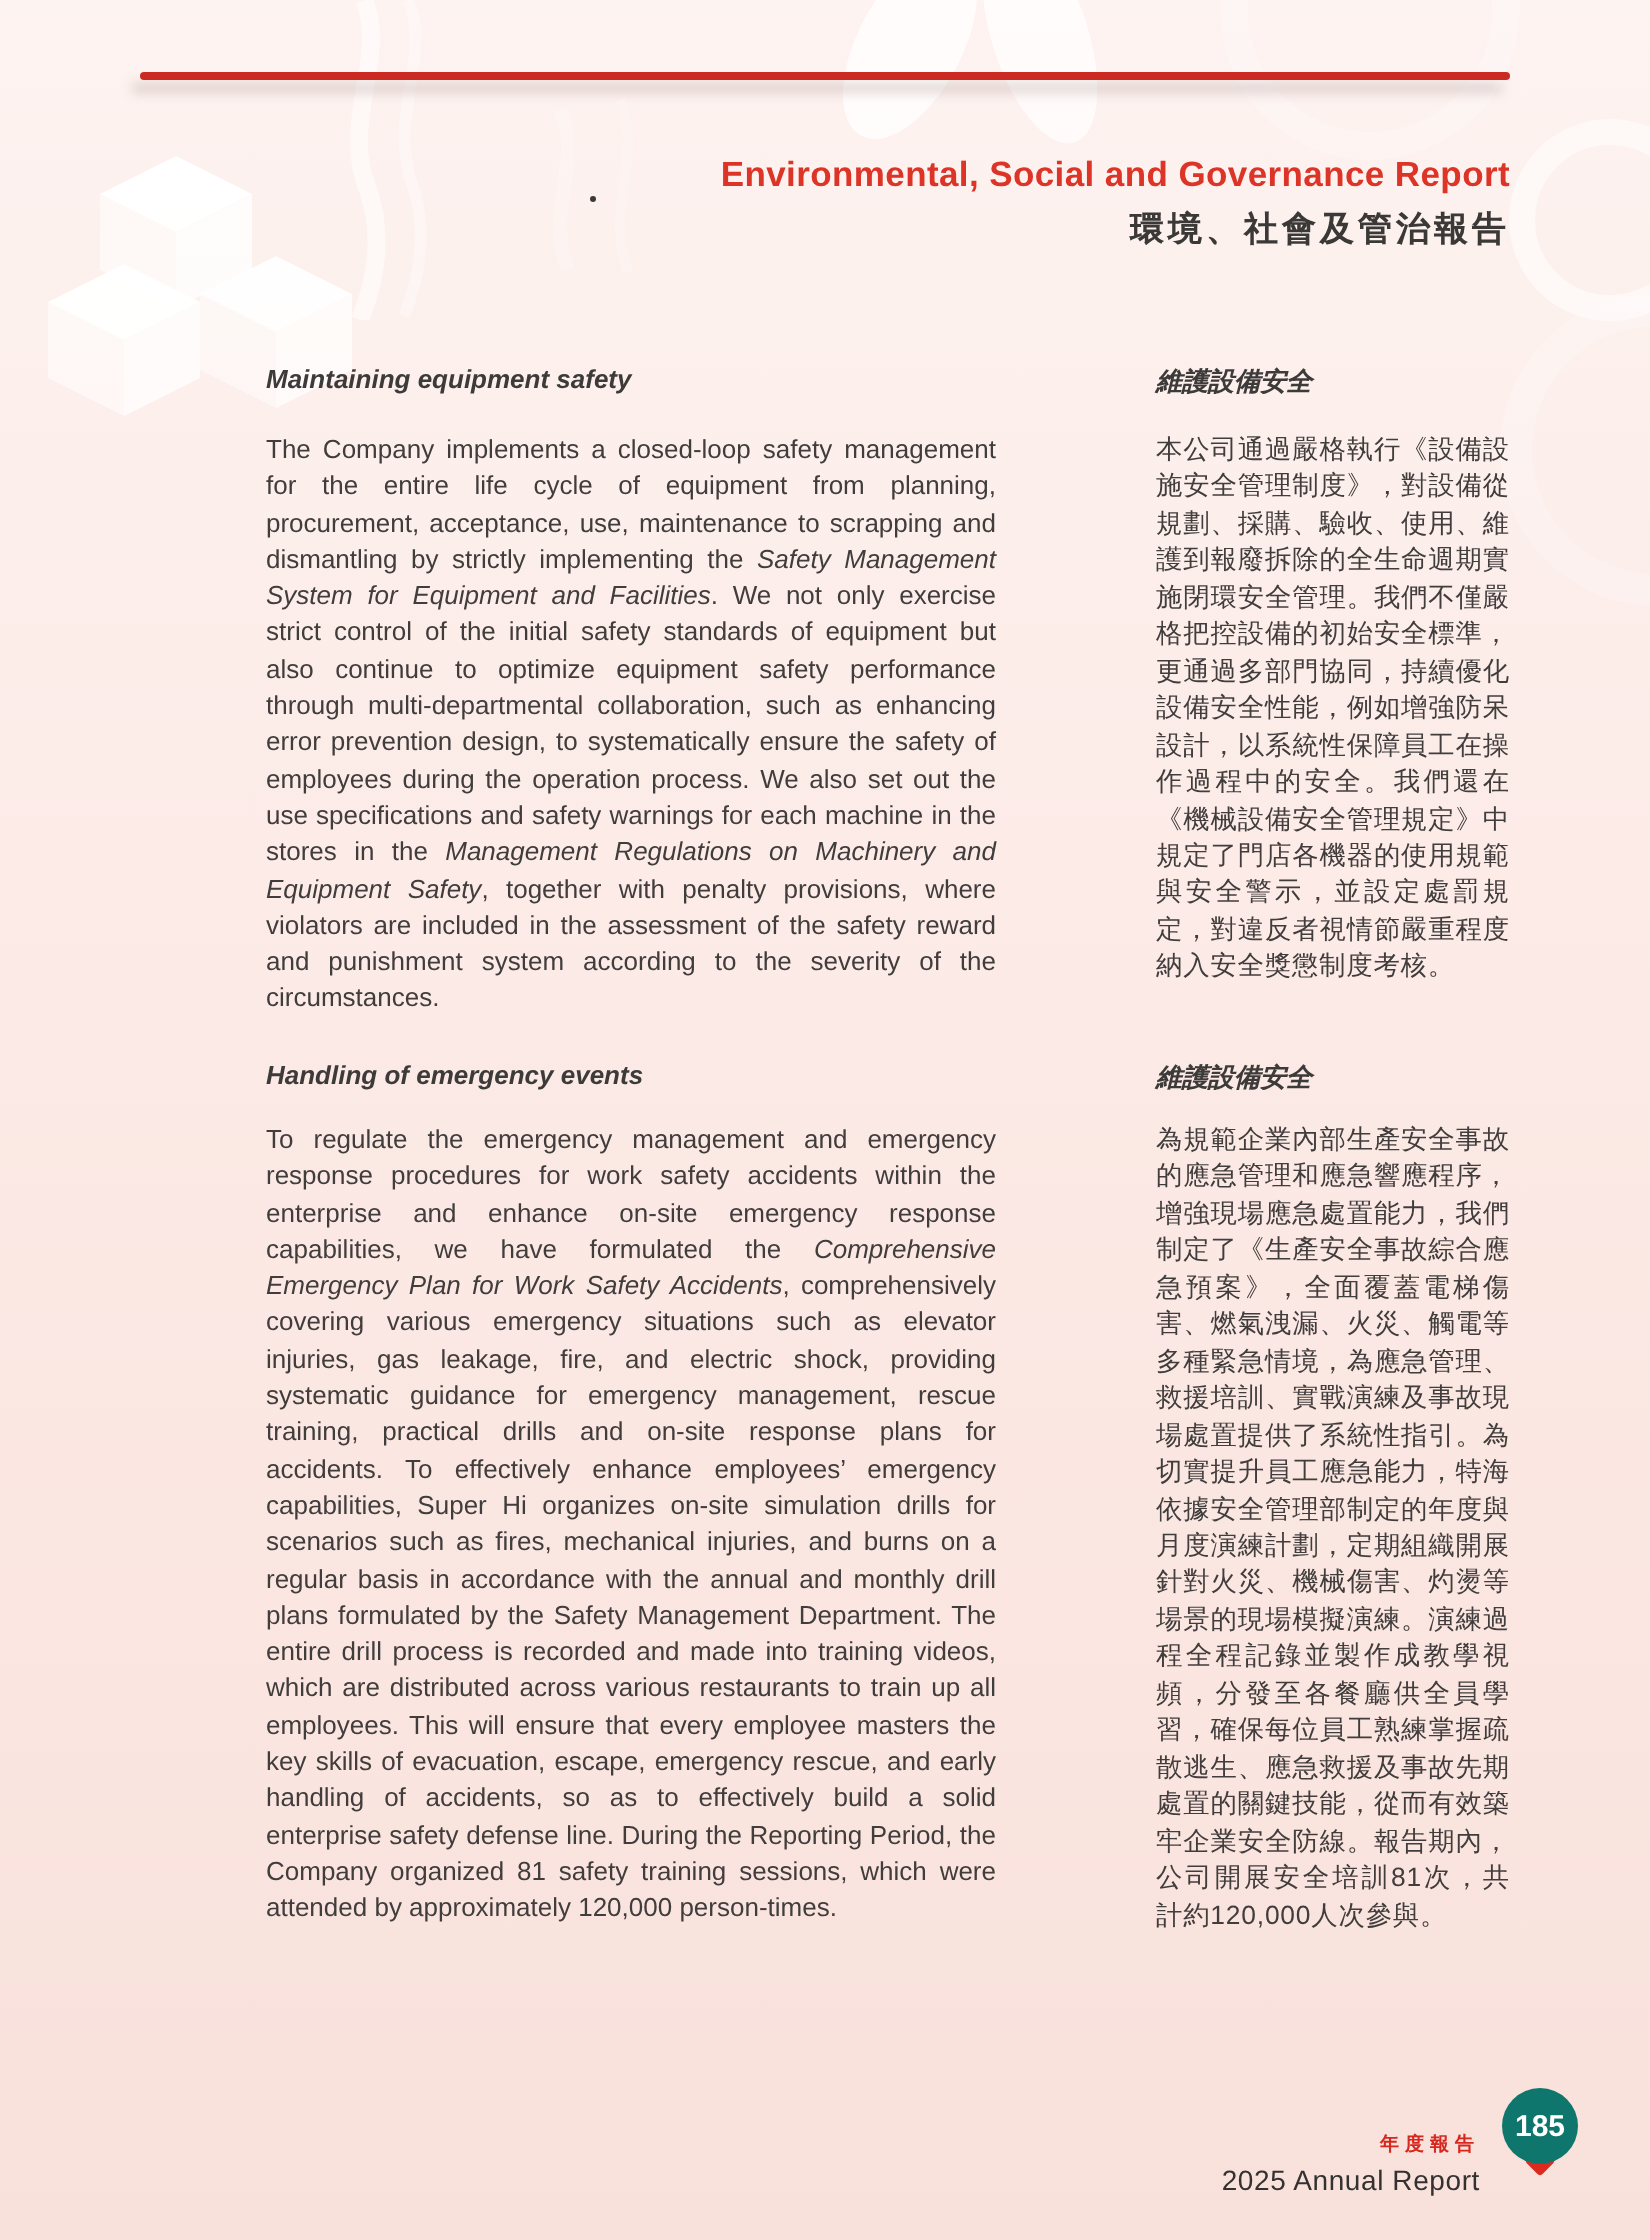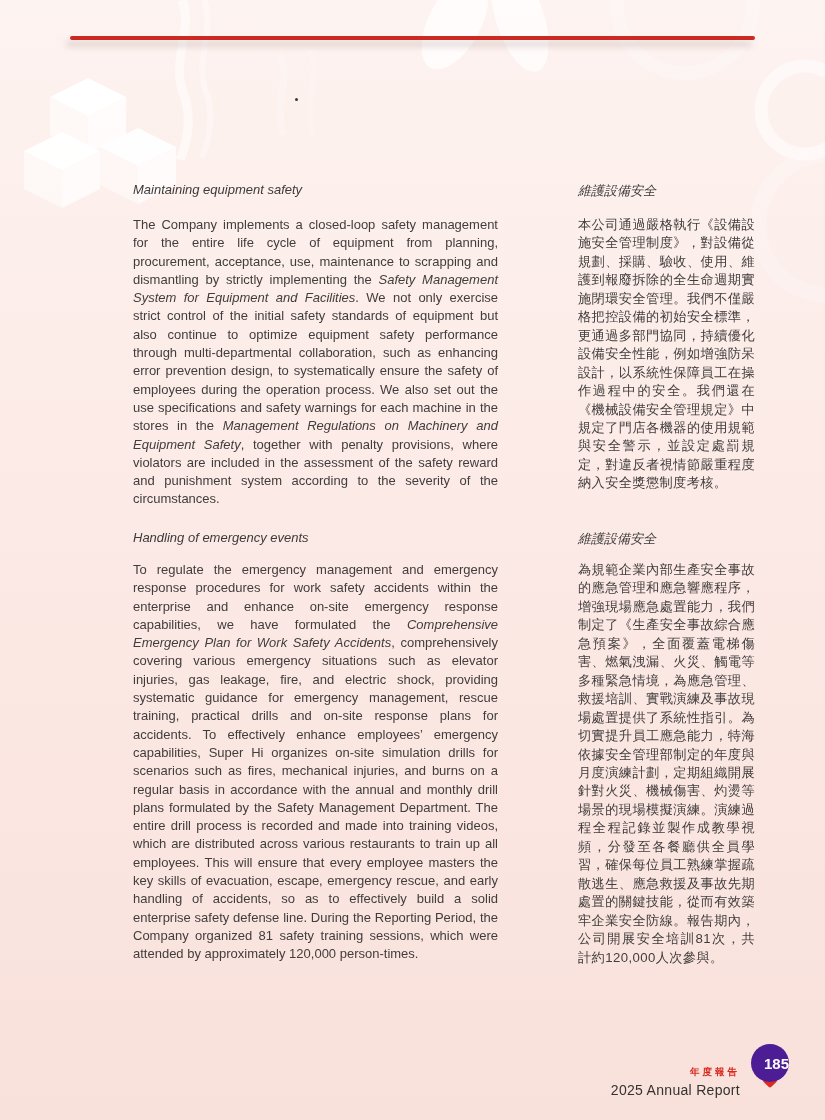--- a/index.html
+++ b/index.html
@@ -19,38 +19,38 @@
 
   
   .header{position:absolute;right:70px;top:77px;text-align:right;}
   .title-en{font-size:17.5px;font-weight:bold;color:#dd3428;letter-spacing:.2px;}
   .title-zh{font-size:17px;font-weight:bold;color:#3b3937;letter-spacing:2px;margin-top:5px;}
 
   .stray-dot{position:absolute;left:295px;top:98px;width:3px;height:3px;border-radius:50%;background:#3b3937;}
 
   
   .block{position:absolute;color:#403d3c;}
-  .sec-heading{font-style:italic;font-size:13px;font-weight:normal;margin:0;color:#3d3b3a;}
+  .sec-heading{font-style:italic;font-size:13px;font-weight:bold;margin:0;color:#3d3b3a;}
   .para-en{font-size:13px;line-height:18.3px;text-align:justify;margin:0;}
   .para-zh{font-size:13.2px;line-height:18.45px;text-align:justify;text-justify:inter-ideograph;margin:0;letter-spacing:.4px;}
   .col-en{left:133px;width:365px;}
   .col-zh{left:578px;width:177px;}
   .row1-head{top:182px;}
   .row1-para{top:216px;}
   .row2-head{top:498px;margin-top:32px;}
   .row2-para{top:561px;}
 
   
   .footer-text{position:absolute;right:85px;top:1049px;text-align:right;margin-top:17px;}
   .footer-zh{font-size:9.5px;font-weight:bold;color:#d6281f;letter-spacing:3px;}
   .footer-en{font-size:14px;color:#343231;margin-top:3px;letter-spacing:.3px;}
   .page-badge{
     position:absolute;left:751px;top:1044px;width:38px;height:38px;border-radius:50%;
-    background:#4c1d95;color:#fff;font-weight:bold;font-size:15px;
-    display:flex;align-items:center;justify-content:flex-end;
+    background:#0f766e;color:#fff;font-weight:bold;font-size:15px;
+    display:flex;align-items:center;justify-content:center;
   }
   .page-badge::after{
     content:"";position:absolute;bottom:-4px;left:50%;
     width:11px;height:11px;background:#dc2a1f;border-radius:2px;
     transform:translateX(-50%) rotate(45deg);z-index:-1;
   }
 </style>
 </head>
 <body>
 
@@ -84,20 +84,22 @@
 </svg>
 
 <svg class="decor" style="left:590px;top:0;" width="235" height="320" viewBox="0 0 235 320">
   <circle cx="95" cy="5" r="68" stroke="#ffffff" stroke-width="14" fill="none" opacity="0.25"></circle>
   <circle cx="215" cy="110" r="44" stroke="#ffffff" stroke-width="13" fill="none" opacity="0.55"></circle>
   <circle cx="238" cy="225" r="70" stroke="#ffffff" stroke-width="16" fill="none" opacity="0.22"></circle>
 </svg>
 
 <div class="rule"></div>
 <div class="header">
+  <div class="title-en">Environmental, Social and Governance Report</div>
+  <div class="title-zh">環境、社會及管治報告</div>
 </div>
 <div class="stray-dot"></div>
 
 <h3 class="block col-en row1-head sec-heading">Maintaining equipment safety</h3>
 <p class="block col-en row1-para para-en"><span>The Company implements a closed-loop safety management for the entire life cycle of equipment from planning, procurement, acceptance, use, maintenance to scrapping and dismantling by strictly implementing the </span><span style="font-style: italic;">Safety Management System for Equipment and Facilities</span><span>. We not only exercise strict control of the initial safety standards of equipment but also continue to optimize equipment safety performance through multi-departmental collaboration, such as enhancing error prevention design, to systematically ensure the safety of employees during the operation process. We also set out the use specifications and safety warnings for each machine in the stores in the </span><span style="font-style: italic;">Management Regulations on Machinery and Equipment Safety</span><span>, together with penalty provisions, where violators are included in the assessment of the safety reward and punishment system according to the severity of the circumstances.</span></p>
 <h3 class="block col-en row2-head sec-heading">Handling of emergency events</h3>
 <p class="block col-en row2-para para-en"><span>To regulate the emergency management and emergency response procedures for work safety accidents within the enterprise and enhance on-site emergency response capabilities, we have formulated the </span><span style="font-style: italic;">Comprehensive Emergency Plan for Work Safety Accidents</span><span>, comprehensively covering various emergency situations such as elevator injuries, gas leakage, fire, and electric shock, providing systematic guidance for emergency management, rescue training, practical drills and on-site response plans for accidents. To effectively enhance employees’ emergency capabilities, Super Hi organizes on-site simulation drills for scenarios such as fires, mechanical injuries, and burns on a regular basis in accordance with the annual and monthly drill plans formulated by the Safety Management Department. The entire drill process is recorded and made into training videos, which are distributed across various restaurants to train up all employees. This will ensure that every employee masters the key skills of evacuation, escape, emergency rescue, and early handling of accidents, so as to effectively build a solid enterprise safety defense line. During the Reporting Period, the Company organized 81 safety training sessions, which were attended by approximately 120,000 person-times.</span></p>
 
 <h3 class="block col-zh row1-head sec-heading">維護設備安全</h3>
 <p class="block col-zh row1-para para-zh"><span>本公司通過嚴格執行《設備設施安全管理制度》，對設備從規劃、採購、驗收、使用、維護到報廢拆除的全生命週期實施閉環安全管理。我們不僅嚴格把控設備的初始安全標準，更通過多部門協同，持續優化設備安全性能，例如增強防呆設計，以系統性保障員工在操作過程中的安全。我們還在《機械設備安全管理規定》中規定了門店各機器的使用規範與安全警示，並設定處罰規定，對違反者視情節嚴重程度納入安全獎懲制度考核。</span></p>

